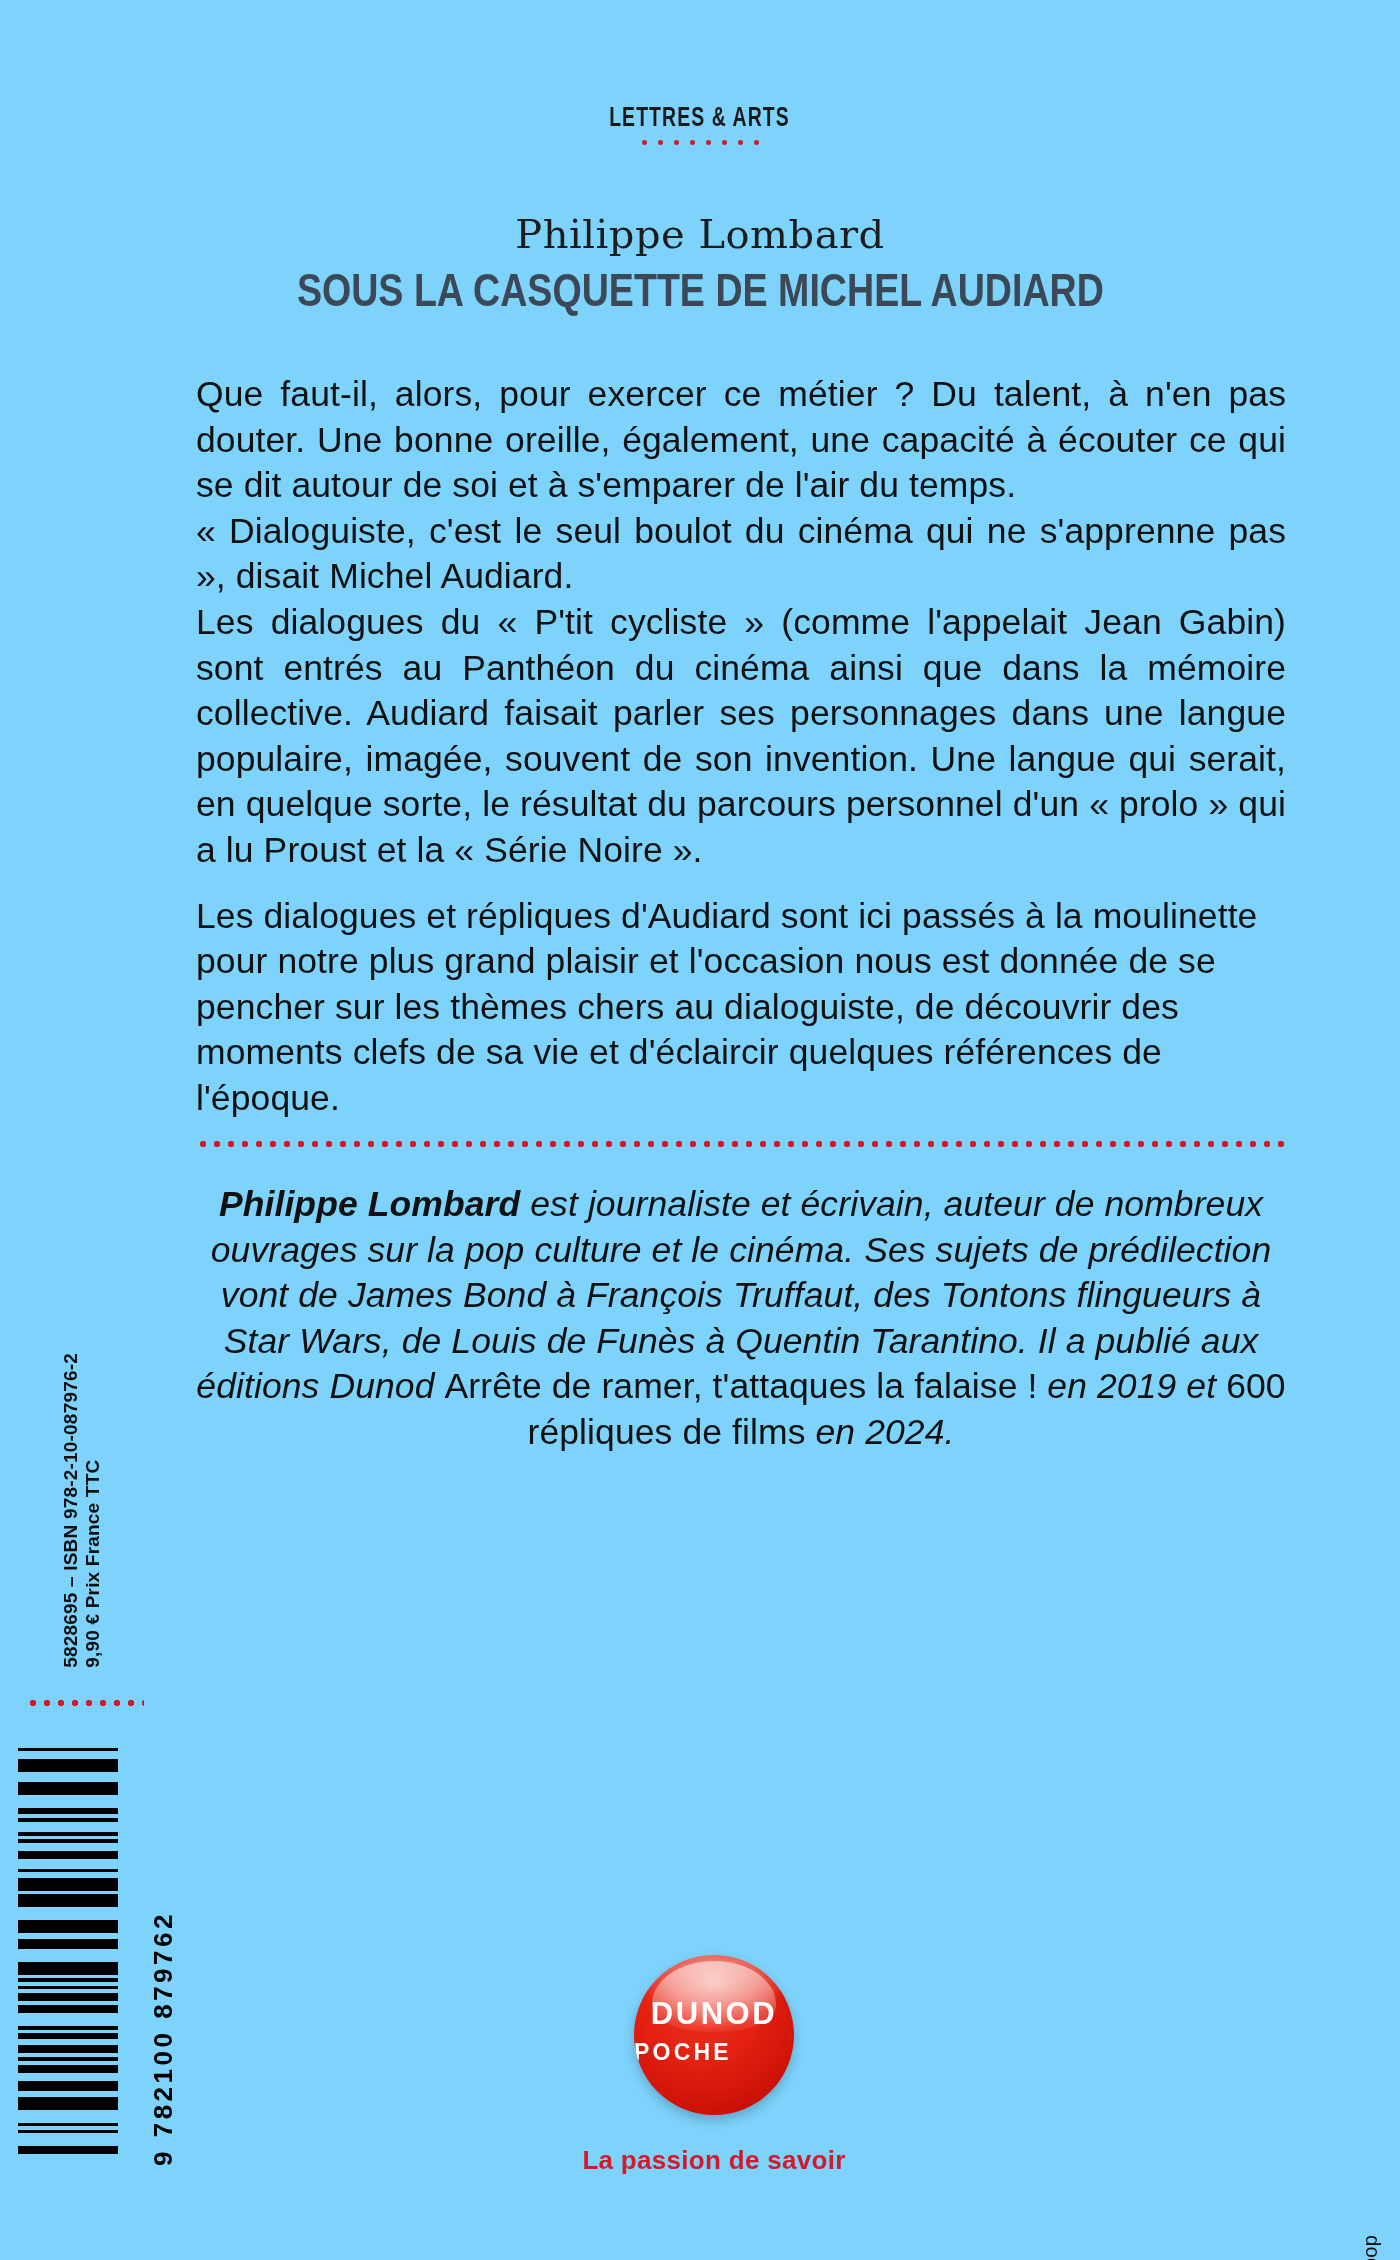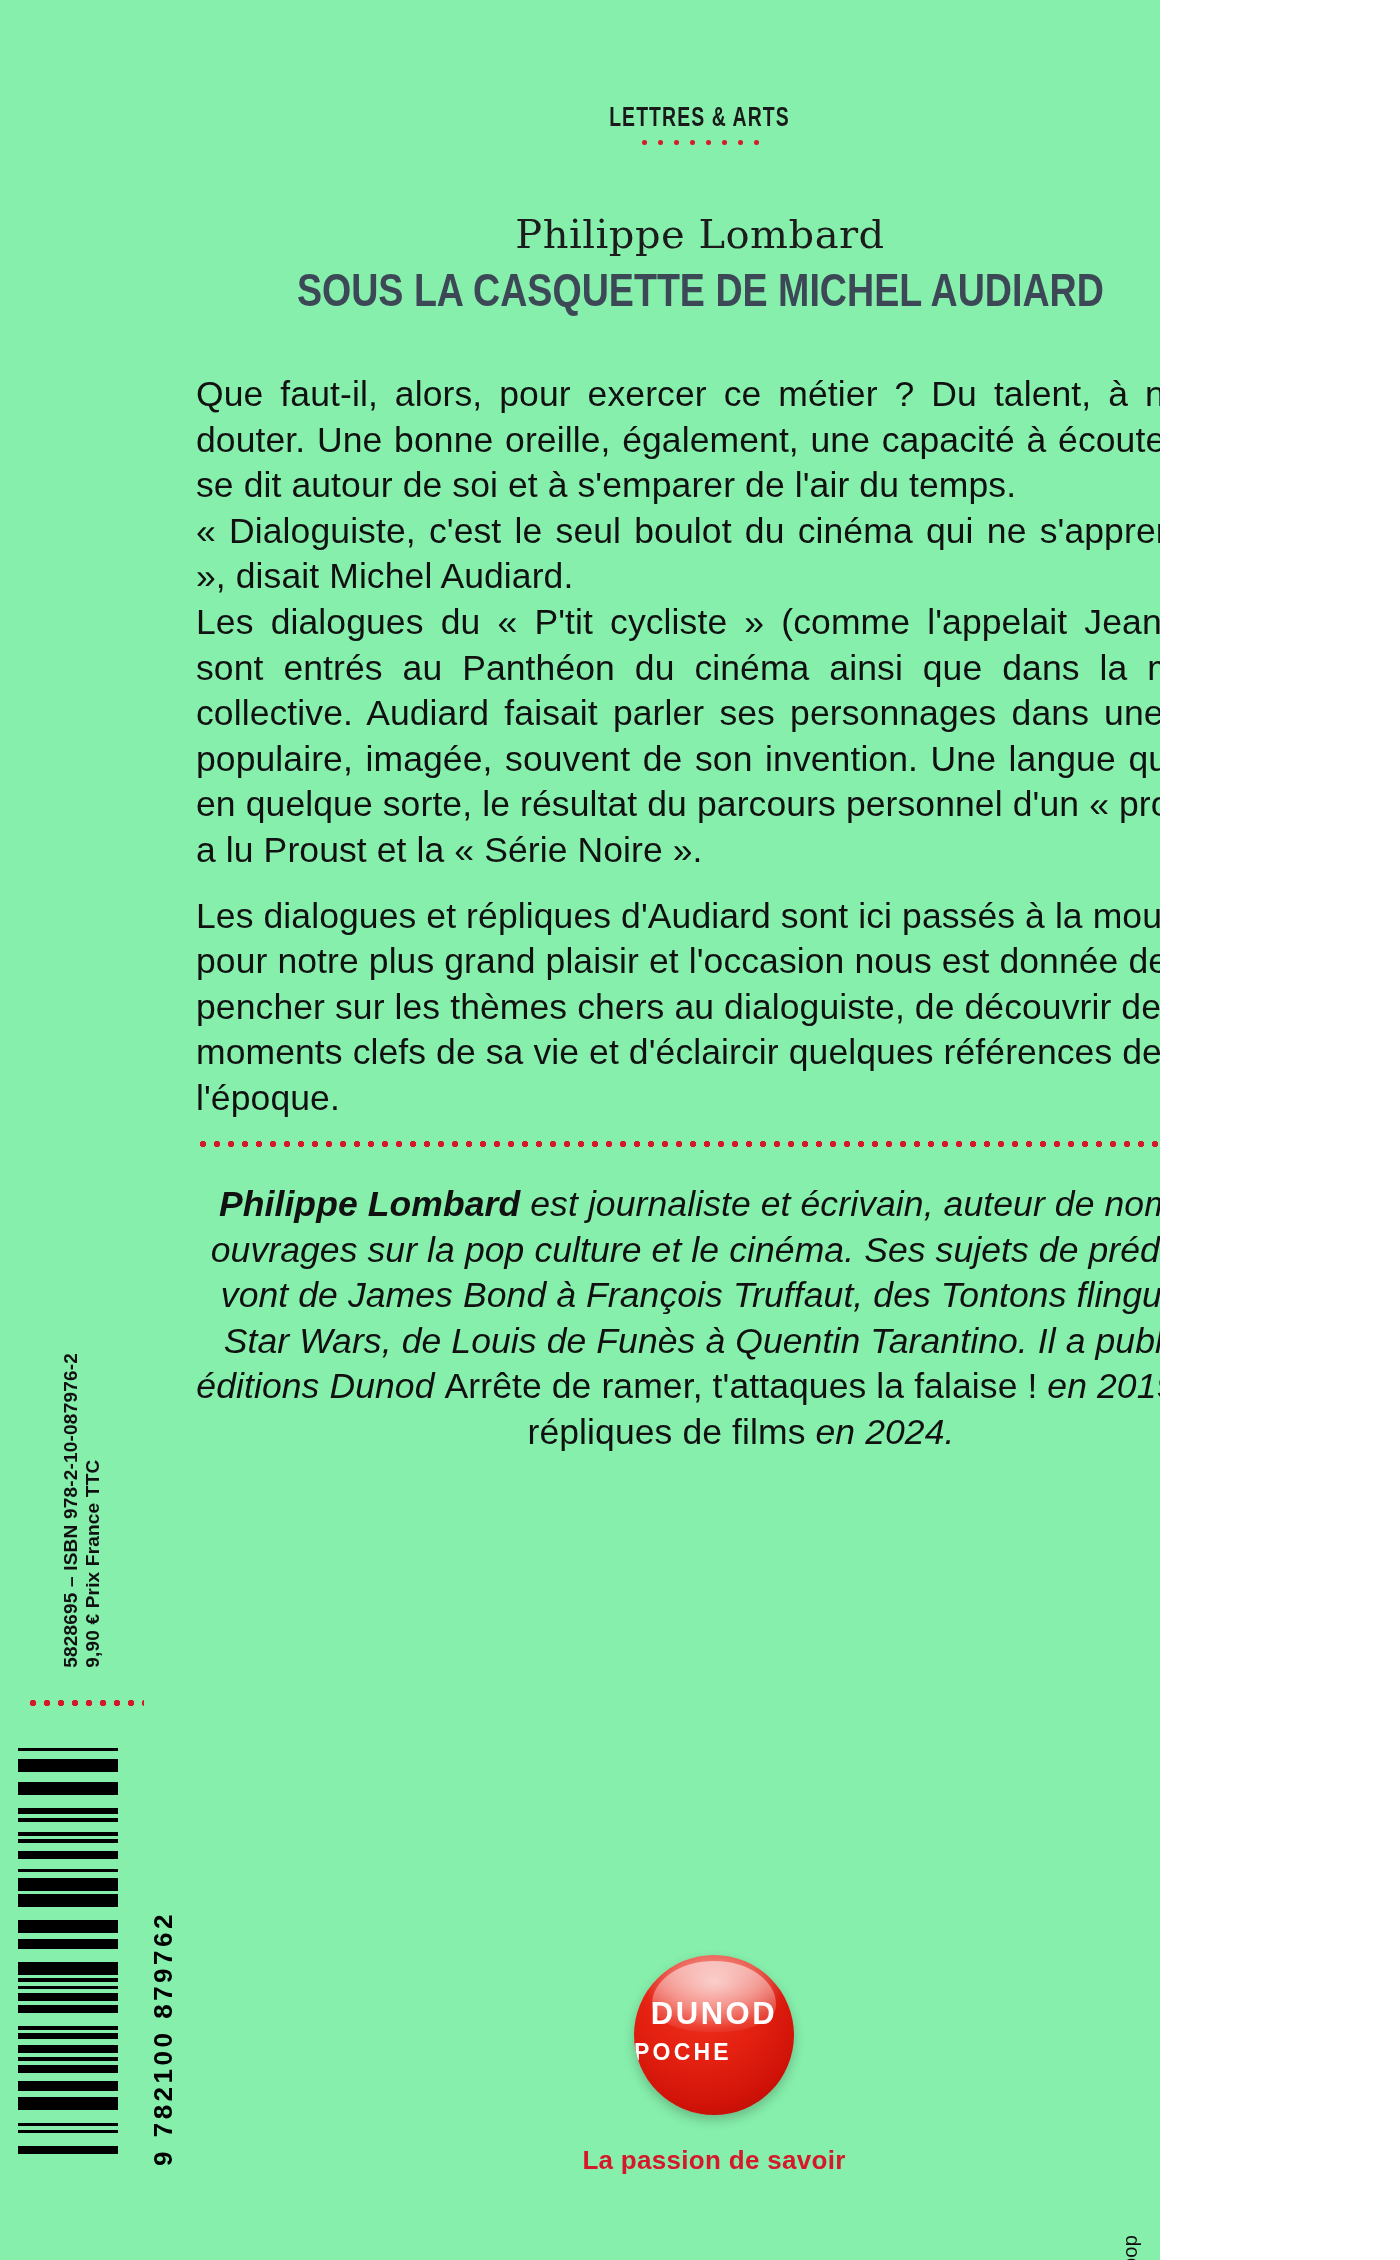--- a/index.html
+++ b/index.html
@@ -5,23 +5,23 @@
   html, body {
     margin: 0;
     padding: 0;
     background: #ffffff;
   }
   body {
     font-family: "Liberation Sans", sans-serif;
   }
   .page {
     position: relative;
-    width: 1160px;
+    width: 1400px;
     height: 2260px;
-    background: #86efac;
+    background: #7dd3fc;
     overflow: hidden;
   }
 
   
   .collection {
     position: absolute;
     top: 104px;
     left: 0;
     width: 1400px;
     text-align: center;

